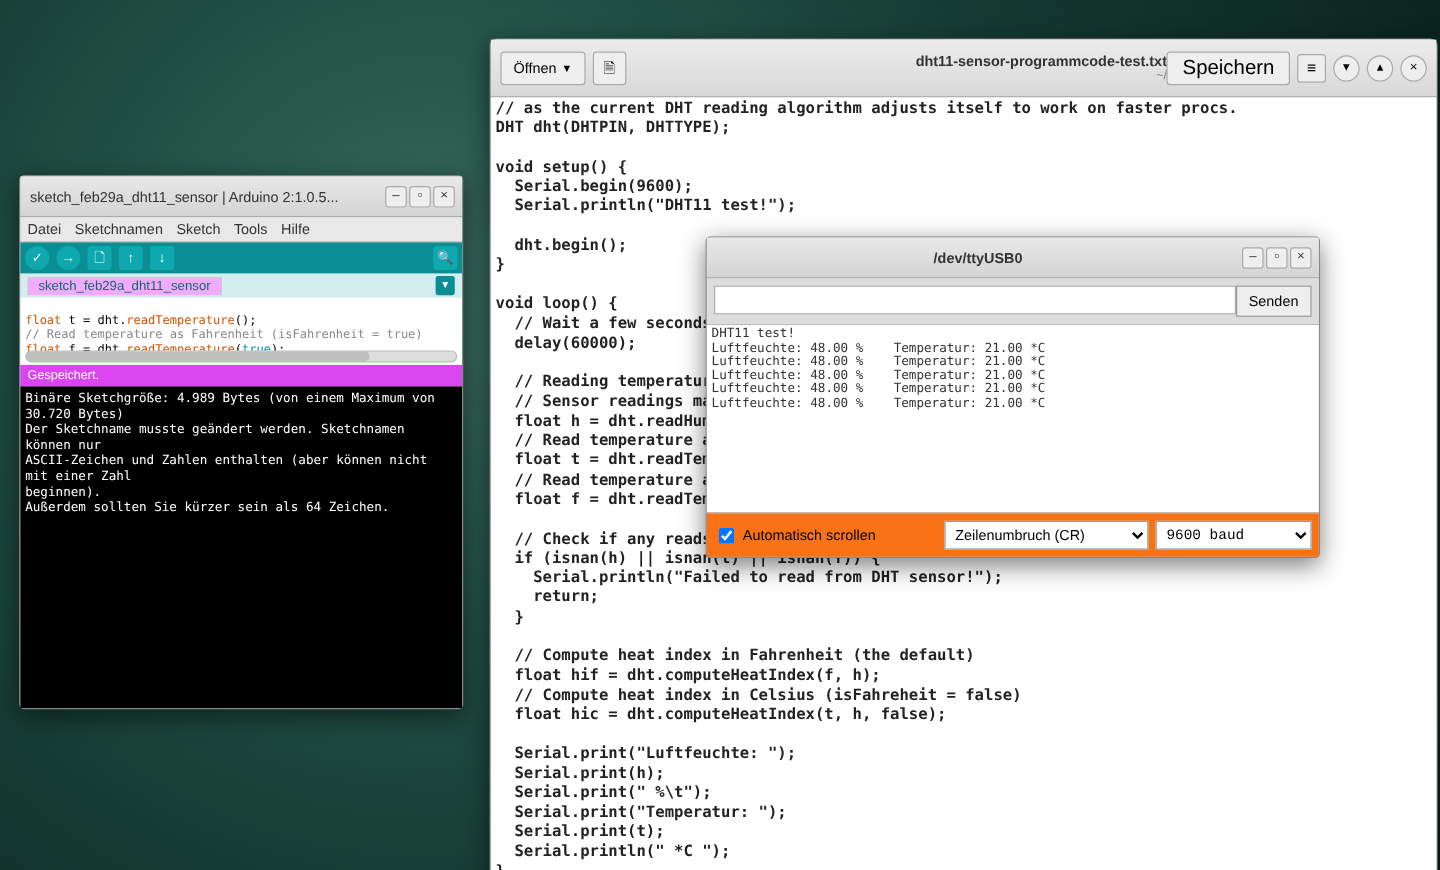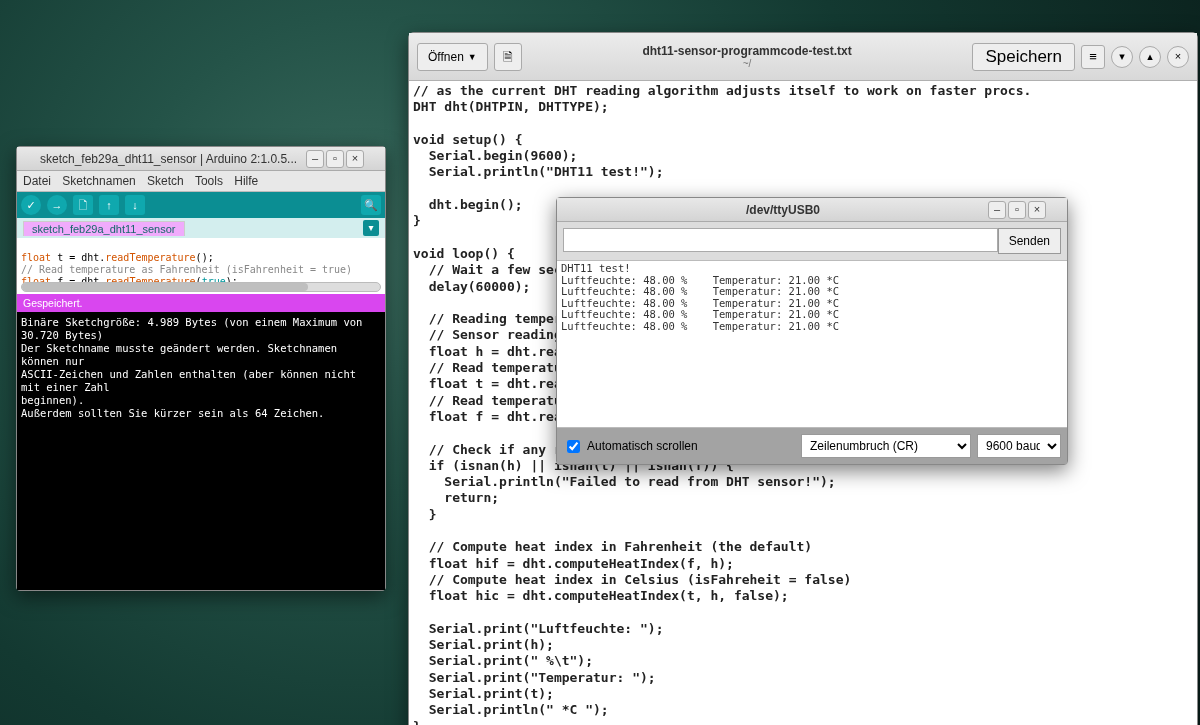--- a/index.html
+++ b/index.html
@@ -2,32 +2,32 @@
 <html><head>
 <meta charset="utf-8">
 <style>
   * { box-sizing: border-box; }
   html, body { margin:0; padding:0; width:1200px; height:725px; overflow:hidden; font-family: sans-serif; }
   body {
     background: radial-gradient(circle at 30% 35%, #3a6b5e 0%, #245348 25%, #133931 55%, #0a1f1b 100%);
     position:relative;
   }
   .win { position:absolute; background:#dcdcdc; border:1px solid #888; border-radius:4px; box-shadow:0 6px 20px rgba(0,0,0,0.5);margin-top:32px; }
-  .titlebar { height:24px; background:linear-gradient(#e8e8e8,#d4d4d4); display:flex; align-items:center; font-size:12px; color:#333; border-bottom:1px solid #aaa; padding:0 21px; }
+  .titlebar { height:34px; background:linear-gradient(#e8e8e8,#d4d4d4); display:flex; align-items:center; font-size:12px; color:#333; border-bottom:1px solid #aaa; padding:0 6px; }
   .titlebar .title { flex:1; text-align:center; font-weight:bold; }
   .winbtns { display:flex; gap:2px; }
   .winbtn  { width:18px; height:18px; border:1px solid #aaa; border-radius:3px; background:#eee; font-size:11px; line-height:15px; text-align:center; cursor:pointer; }
 
   
   #gedit { left:408px; top:0; width:790px; height:725px; border-top-left-radius:6px; border-top-right-radius:6px; display:flex; flex-direction:column; }
   #gedit .hdr { height:48px; background:linear-gradient(#ececec,#d8d8d8); border-bottom:1px solid #b0b0b0; display:flex; align-items:center; padding:0 8px; position:relative; }
   #gedit .hdr .open { display:flex; align-items:center; gap:4px; border:1px solid #aaa; background:#eee; border-radius:3px; height:28px; padding:0 10px; cursor:pointer; font-size:12px;}
   #gedit .hdr .open .arrow { font-size:9px; }
   #gedit .hdr .new  { width:28px; height:28px; border:1px solid #aaa; border-radius:3px; background:#eee; margin-left:6px; text-align:center; line-height:26px; cursor:pointer; font-size:12px;}
-  #gedit .hdr .mid  { flex:1; text-align:center; }
+  #gedit .hdr .mid  { flex:1; text-align:right; }
   #gedit .hdr .mid .t1 { font-weight:bold; font-size:12px; color:#333; }
   #gedit .hdr .mid .t2 { font-size:10px; color:#777; }
   #gedit .hdr .save { border:1px solid #aaa; border-radius:3px; background:#eee; height:28px; padding:0 12px; font-size:17px; cursor:pointer;}
   #gedit .hdr .menu { width:24px; height:24px; border:1px solid #aaa; border-radius:3px; margin-left:6px; text-align:center; line-height:22px; cursor:pointer; font-size:13px; background:#eee;}
   #gedit .hdr .wb   { width:22px; height:22px; border:1px solid #aaa; border-radius:11px; margin-left:6px; text-align:center; line-height:19px; cursor:pointer; font-size:11px; background:#eee;}
   #gedit .body { flex:1; background:#fff; padding:2px 0 0 4px; overflow:hidden; }
   #gedit .body pre { margin:0; font-family:"DejaVu Sans Mono","Courier New",monospace; font-size:13px; font-weight:bold; line-height:16.3px; color:#222; white-space:pre; }
   #gedit .statusbar { height:24px; background:linear-gradient(#e4e4e4,#d0d0d0); border-top:1px solid #aaa; display:flex; align-items:center; font-size:11px; color:#444; }
   #gedit .statusbar .spacer { flex:1; }
   #gedit .statusbar .cell { padding:0 25px; border-left:1px solid #bbb; height:100%; display:flex; align-items:center; gap:4px; }
@@ -52,31 +52,31 @@
   #arduino .editor .lit{ color:#00979c; }
   #arduino .editor .cm { color:#888; }
   #arduino .editor .scroll { position:absolute; left:4px; right:4px; bottom:2px; height:10px; background:#ddd; border:1px solid #bbb; border-radius:5px; }
   #arduino .editor .scroll .thumb{ width:80%; height:100%; background:#bfbfbf; border-radius:5px;}
   #arduino .status  { background:#d946ef; color:#fff; font-size:10.5px; padding:3px 6px; }
   #arduino .console { flex:1; background:#000; color:#fff; font-family:"DejaVu Sans Mono",monospace; font-size:10.5px; line-height:13px; padding:4px; white-space:pre-wrap; overflow:hidden; }
   #arduino .footer  { background:#0b7d82; color:#cfeeee; font-size:10.5px; padding:2px 6px; display:flex; }
   #arduino .footer .flex{flex:1;}
 
   
-  #serial { left:556px; top:165px; width:512px; height:268px; display:flex; flex-direction:column; }
+  #serial { left:588px; top:165px; width:512px; height:268px; display:flex; flex-direction:column; }
   #serial .send { display:flex; padding:6px; gap:0; background:#dcdcdc; border-bottom:1px solid #bbb;}
   #serial .send input { flex:1; height:24px; border:1px solid #aaa; padding:0 4px; font-size:12px; }
   #serial .send button{ height:26px; padding:0 10px; border:1px solid #999; background:#eee; font-size:12px; cursor:pointer;}
   #serial .out { flex:1; background:#fff; padding:2px 4px; font-family:"DejaVu Sans Mono",monospace; font-size:10.5px; line-height:11.5px; color:#333; white-space:pre; overflow:hidden; }
-  #serial .opts { display:flex; align-items:center; padding:6px; gap:6px; background:#a3a3a3; border-top:1px solid #bbb; font-size:12px;}
+  #serial .opts { display:flex; align-items:center; padding:6px; gap:6px; background:#f97316; border-top:1px solid #bbb; font-size:12px;}
   #serial .opts label{ display:flex; align-items:center; gap:4px;}
   #serial .opts .flex{flex:1;}
   #serial .opts select{ height:24px; border:1px solid #999; background:#fff; font-size:12px; padding:0 4px;}
   #serial .opts select.le { width:170px; }
-  #serial .opts select.bd { width:84px; }
+  #serial .opts select.bd { width:130px;font-family:Liberation Mono, monospace; }
 </style>
 </head>
 <body>
 
 <div id="gedit" class="win">
   <div class="hdr">
     <div class="open">
       <span>Öffnen</span>
       <span class="arrow">▼</span>
     </div>

